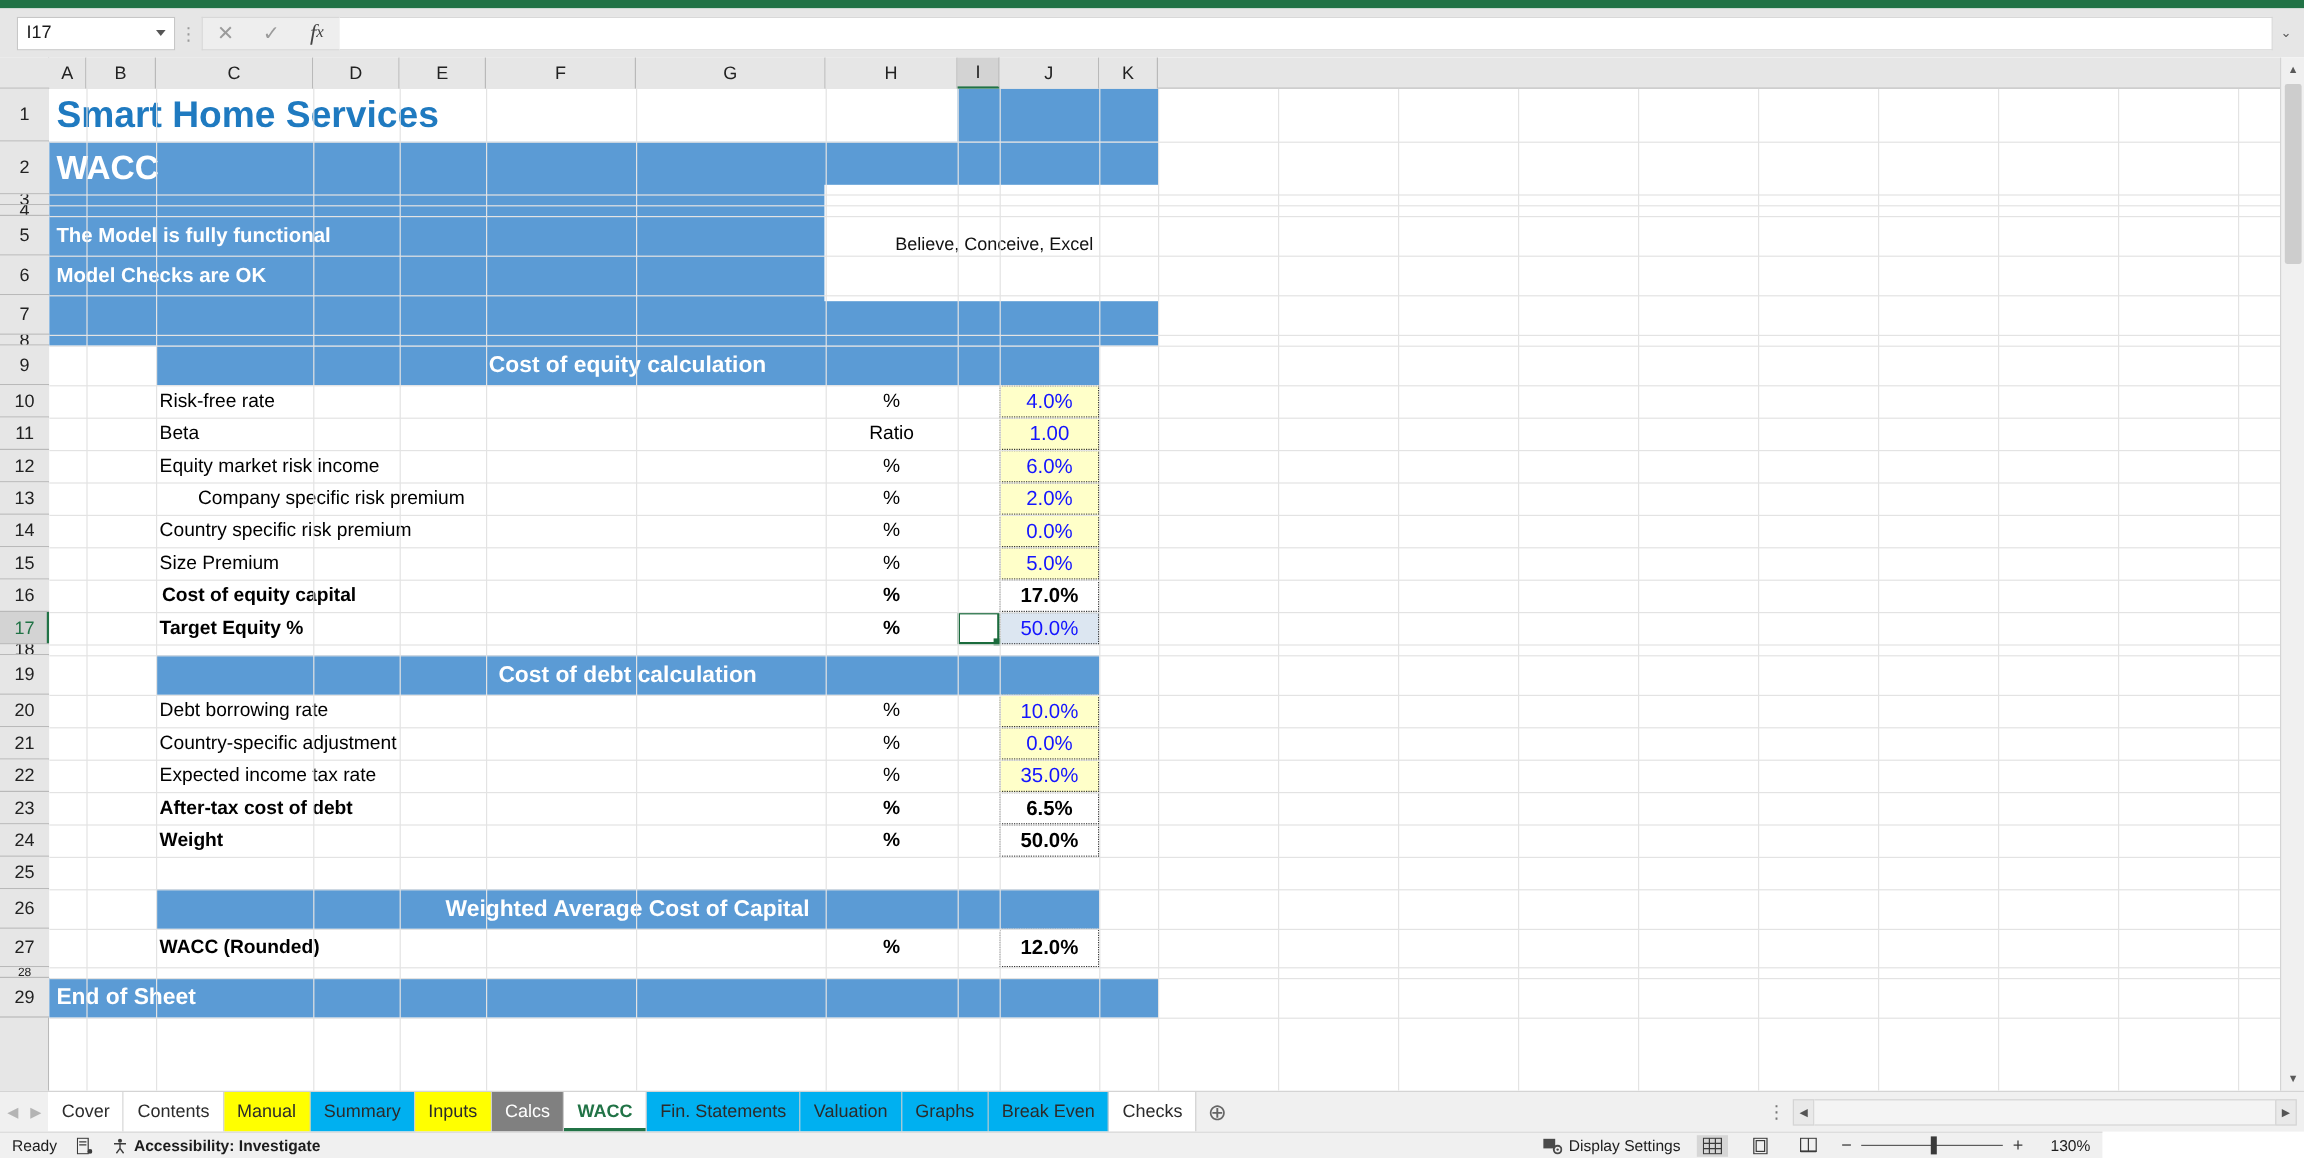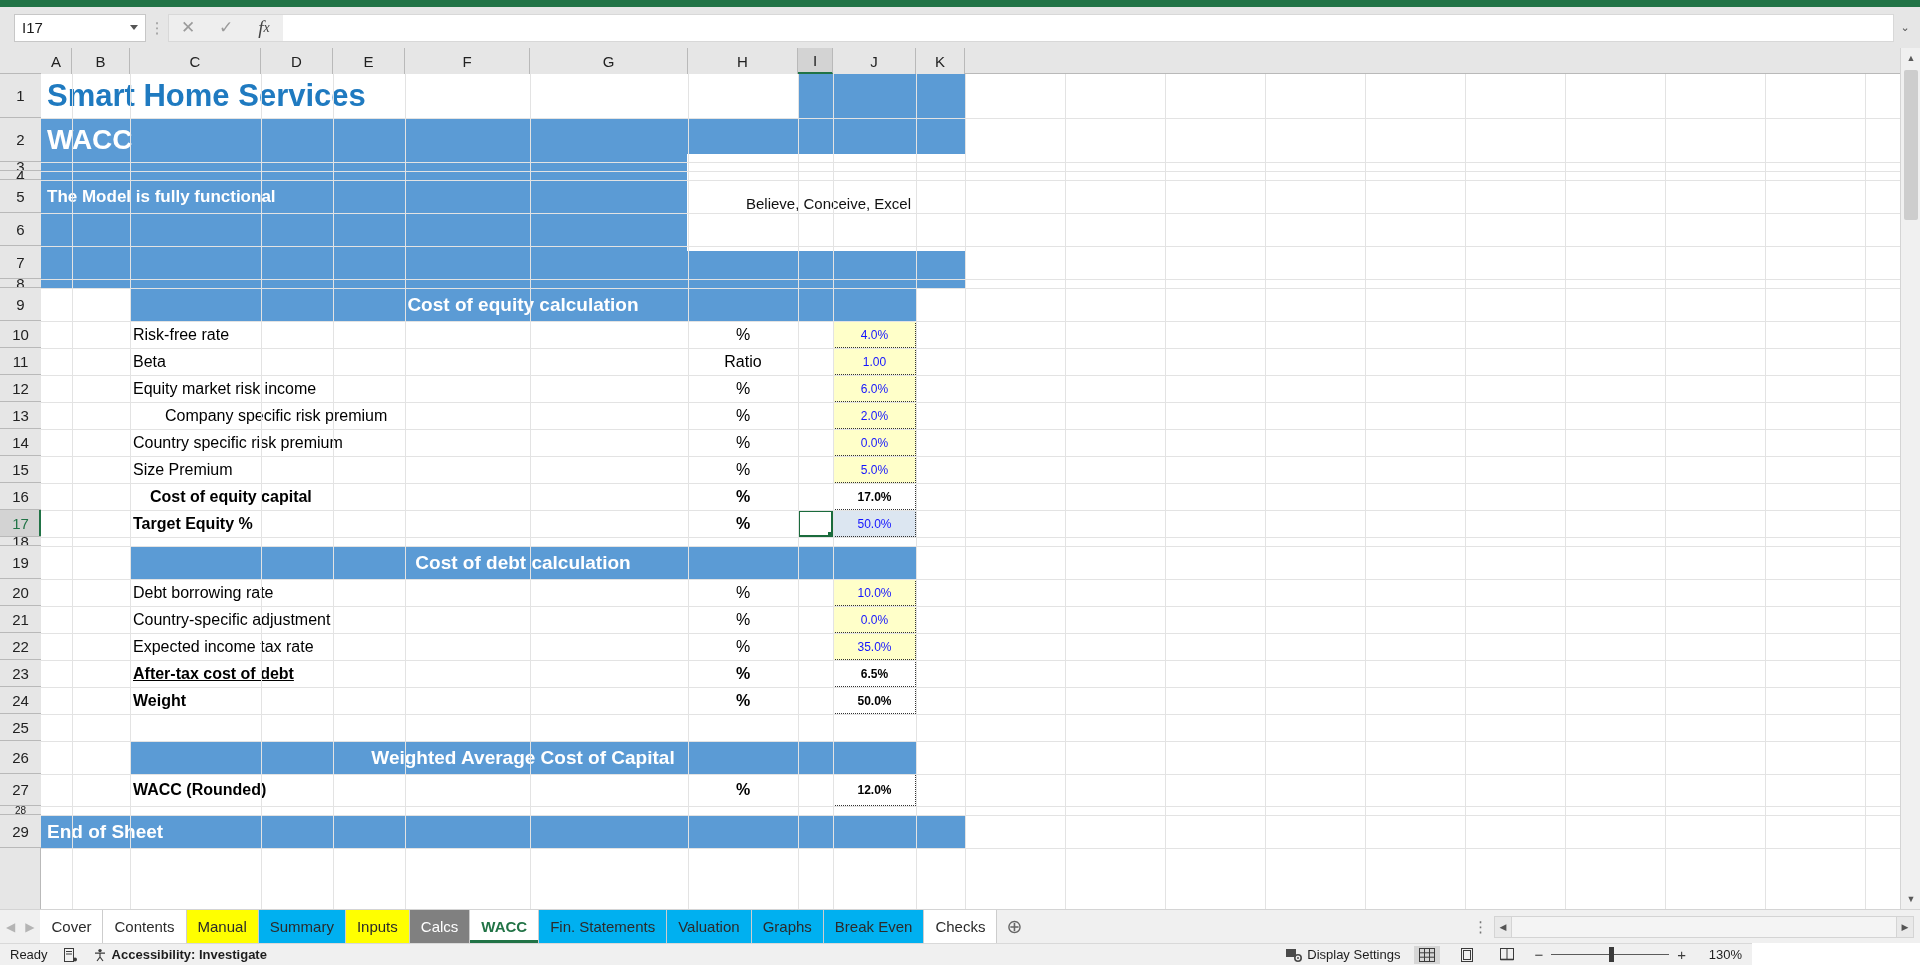--- a/index.html
+++ b/index.html
@@ -78,21 +78,21 @@
   .t-end   { color:#ffffff; font-size:19px; font-weight:bold; }
 
   .sect-hdr { background:#5b9bd5; color:#ffffff; font-size:19px; font-weight:bold;
               display:flex; align-items:center; justify-content:center; }
 
   .lbl      { font-size:16px; color:#000; }
   .lbl.b    { font-weight:bold; }
   .unit     { font-size:16px; color:#000; display:flex; align-items:center; justify-content:center; }
   .unit.b   { font-weight:bold; }
 
-  .val { font-size:12px; display:flex; align-items:center; justify-content:center;
+  .val { font-size:17px; display:flex; align-items:center; justify-content:center;
          border:1px dotted #333; }
   .val.input   { background:#ffffc9; color:#1414ff; }
   .val.calc    { background:#ffffff; color:#000; font-weight:bold; }
   .val.seljoin { background:#dce6f1; color:#1414ff; }
 
   .selbox { position:absolute; border:2px solid #1a6b3c; background:transparent; }
   .selbox .nub { position:absolute; right:-3px; bottom:-3px; width:6px; height:6px; background:#1a6b3c; }
 
   
   .logo { position:absolute; background:#ffffff; display:flex; flex-direction:column;
@@ -218,20 +218,21 @@
     <div class="sheet" id="sheet">
 
       <div class="cell blue-fill" style="left:0;top:44px;width:924px;height:170px;"></div>
 
       <div class="cell white-fill" style="left:0;top:0;width:757px;height:44px;"></div>
       <div class="cell blue-fill" style="left:757px;top:0;width:167px;height:44px;"></div>
 
       <div class="cell t-title" style="left:6px;top:0;width:740px;height:44px;">Smart Home Services</div>
       <div class="cell t-sub" style="left:6px;top:46px;width:400px;height:40px;">WACC</div>
       <div class="cell t-note" style="left:6px;top:108px;width:520px;height:30px;">The Model is fully functional</div>
+      <div class="cell t-note" style="left:6px;top:141px;width:520px;height:30px;">Model Checks are OK</div>
 
       <div class="logo" style="left:646px;top:80px;width:283px;height:97px;">
         <div class="logo-tag">Believe, Conceive, Excel</div>
       </div>
 
       <div id="tables">
           <div class="sect-hdr" style="position: absolute; left: 89px; top: 214px; width: 786px; height: 33px;">Cost of equity calculation</div>
           <div class="cell lbl" style="left: 89px; top: 247px; width: 558px; height: 27px; padding-left: 3px;">Risk-free rate</div>
           <div class="cell unit" style="left: 647px; top: 247px; width: 110px; height: 27px;">%</div>
           <div class="val input" style="position: absolute; left: 792px; top: 247px; width: 83px; height: 27px;">4.0%</div>
@@ -243,37 +244,37 @@
           <div class="val input" style="position: absolute; left: 792px; top: 301px; width: 83px; height: 27px;">6.0%</div>
           <div class="cell lbl" style="left: 89px; top: 328px; width: 558px; height: 27px; padding-left: 3px; margin-left: 32px;">Company specific risk premium</div>
           <div class="cell unit" style="left: 647px; top: 328px; width: 110px; height: 27px;">%</div>
           <div class="val input" style="position: absolute; left: 792px; top: 328px; width: 83px; height: 27px;">2.0%</div>
           <div class="cell lbl" style="left: 89px; top: 355px; width: 558px; height: 27px; padding-left: 3px;">Country specific risk premium</div>
           <div class="cell unit" style="left: 647px; top: 355px; width: 110px; height: 27px;">%</div>
           <div class="val input" style="position: absolute; left: 792px; top: 355px; width: 83px; height: 27px;">0.0%</div>
           <div class="cell lbl" style="left: 89px; top: 382px; width: 558px; height: 27px; padding-left: 3px;">Size Premium</div>
           <div class="cell unit" style="left: 647px; top: 382px; width: 110px; height: 27px;">%</div>
           <div class="val input" style="position: absolute; left: 792px; top: 382px; width: 83px; height: 27px;">5.0%</div>
-          <div class="cell lbl b" style="left: 89px; top: 409px; width: 558px; height: 27px; padding-left: 20px;">Cost of equity capital</div>
+          <div class="cell lbl b" style="left: 89px; top: 409px; width: 558px; height: 27px; padding-left: 5px;">Cost of equity capital</div>
           <div class="cell unit b" style="left: 647px; top: 409px; width: 110px; height: 27px;">%</div>
           <div class="val calc" style="position: absolute; left: 792px; top: 409px; width: 83px; height: 27px;">17.0%</div>
           <div class="cell lbl b" style="left: 89px; top: 436px; width: 558px; height: 27px; padding-left: 3px;">Target Equity %</div>
           <div class="cell unit b" style="left: 647px; top: 436px; width: 110px; height: 27px;">%</div>
           <div class="val seljoin" style="position: absolute; left: 792px; top: 436px; width: 83px; height: 27px;">50.0%</div>
           <div class="sect-hdr" style="position: absolute; left: 89px; top: 472px; width: 786px; height: 33px;">Cost of debt calculation</div>
           <div class="cell lbl" style="left: 89px; top: 505px; width: 558px; height: 27px; padding-left: 3px;">Debt borrowing rate</div>
           <div class="cell unit" style="left: 647px; top: 505px; width: 110px; height: 27px;">%</div>
           <div class="val input" style="position: absolute; left: 792px; top: 505px; width: 83px; height: 27px;">10.0%</div>
           <div class="cell lbl" style="left: 89px; top: 532px; width: 558px; height: 27px; padding-left: 3px;">Country-specific adjustment</div>
           <div class="cell unit" style="left: 647px; top: 532px; width: 110px; height: 27px;">%</div>
           <div class="val input" style="position: absolute; left: 792px; top: 532px; width: 83px; height: 27px;">0.0%</div>
           <div class="cell lbl" style="left: 89px; top: 559px; width: 558px; height: 27px; padding-left: 3px;">Expected income tax rate</div>
           <div class="cell unit" style="left: 647px; top: 559px; width: 110px; height: 27px;">%</div>
           <div class="val input" style="position: absolute; left: 792px; top: 559px; width: 83px; height: 27px;">35.0%</div>
-          <div class="cell lbl b" style="left: 89px; top: 586px; width: 558px; height: 27px; padding-left: 3px; text-decoration: underline;">After-tax cost of debt</div>
+          <div class="cell lbl b" style="left: 89px; top: 586px; width: 558px; height: 27px; padding-left: 3px;">After-tax cost of debt</div>
           <div class="cell unit b" style="left: 647px; top: 586px; width: 110px; height: 27px;">%</div>
           <div class="val calc" style="position: absolute; left: 792px; top: 586px; width: 83px; height: 27px;">6.5%</div>
           <div class="cell lbl b" style="left: 89px; top: 613px; width: 558px; height: 27px; padding-left: 3px;">Weight</div>
           <div class="cell unit b" style="left: 647px; top: 613px; width: 110px; height: 27px;">%</div>
           <div class="val calc" style="position: absolute; left: 792px; top: 613px; width: 83px; height: 27px;">50.0%</div>
           <div class="sect-hdr" style="position: absolute; left: 89px; top: 667px; width: 786px; height: 33px;">Weighted Average Cost of Capital</div>
           <div class="cell lbl b" style="left: 89px; top: 700px; width: 558px; height: 32px; padding-left: 3px;">WACC (Rounded)</div>
           <div class="cell unit b" style="left: 647px; top: 700px; width: 110px; height: 32px;">%</div>
           <div class="val calc" style="position: absolute; left: 792px; top: 700px; width: 83px; height: 32px;">12.0%</div>
         </div>

